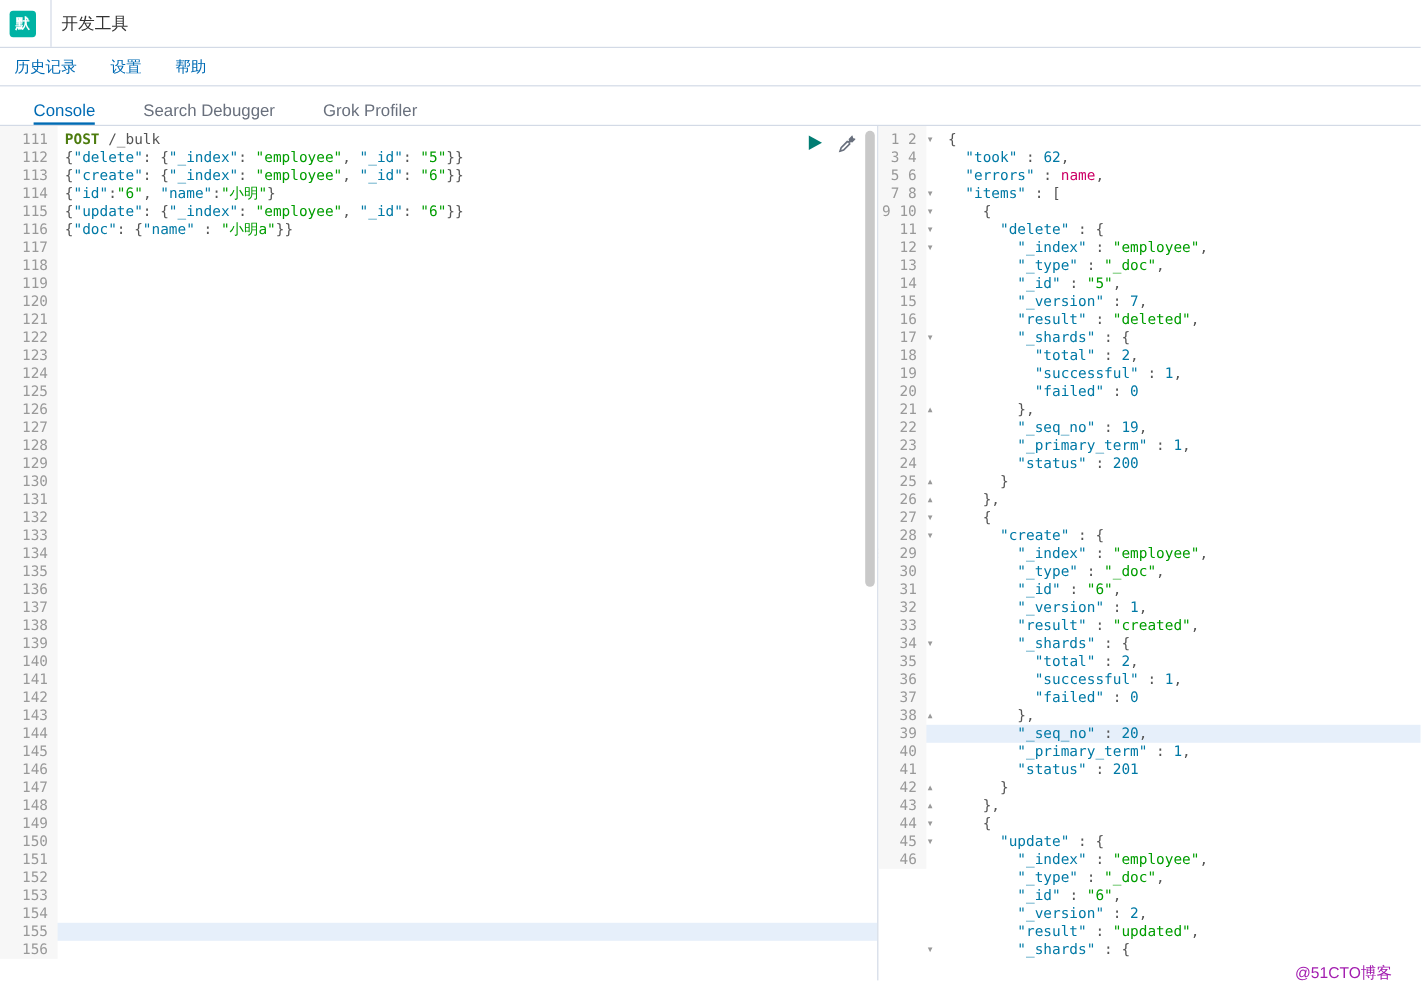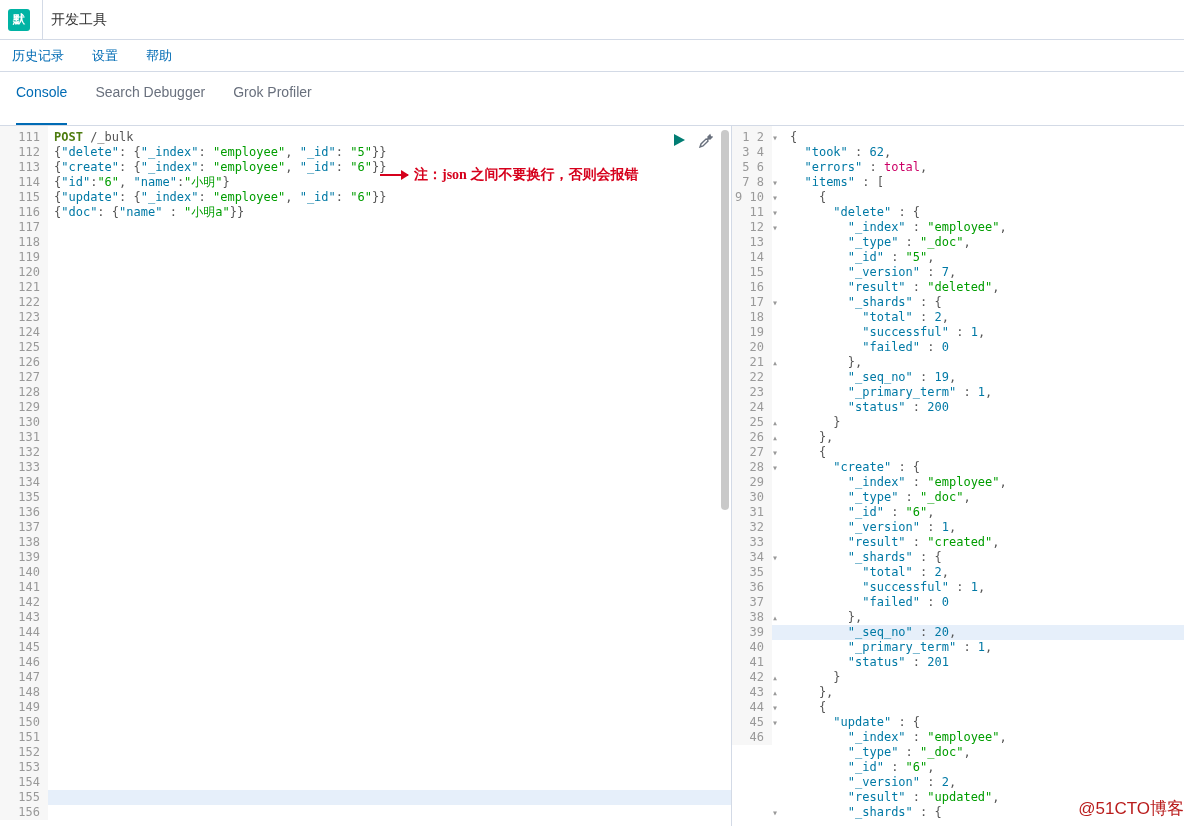--- a/index.html
+++ b/index.html
@@ -3,21 +3,21 @@
 <meta charset="utf-8">
 <style>
   * { box-sizing: border-box; margin: 0; padding: 0; }
   body { font-family: -apple-system, BlinkMacSystemFont, "Segoe UI", Helvetica, Arial, sans-serif; font-size: 13px; color: #333; background: #fff; width: 1184px; height: 826px; overflow: hidden; position: relative; }
   .topbar { height: 40px; border-bottom: 1px solid #d3dae6; display: flex; align-items: center; padding: 0 8px; }
   .logo-badge { width: 22px; height: 22px; background: #00b3a4; color: #fff; font-weight: bold; font-size: 12px; display: flex; align-items: center; justify-content: center; border-radius: 3px; margin-right: 12px; }
   .topbar-title { font-size: 14px; color: #333; padding-left:8px; border-left:1px solid #d3dae6; height:100%; display:flex; align-items:center;}
   .menubar { height: 32px; border-bottom: 1px solid #d3dae6; display: flex; align-items: center; gap: 28px; padding: 0 12px; font-size: 13px; }
   .menubar a { color: #006bb4; text-decoration: none; cursor: pointer; }
   .tabs { display: flex; gap: 28px; padding: 12px 16px 0 16px; border-bottom: 1px solid #d3dae6; }
-  .tab { padding-bottom: 23px; color: #69707d; cursor: pointer; font-size: 14px; }
+  .tab { padding-bottom: 2px; color: #69707d; cursor: pointer; font-size: 14px; margin-left: 12px; }
   .tab.active { color: #006bb4; border-bottom: 2px solid #006bb4; font-weight: 500; }
   .editors { display: flex; height: calc(826px - 40px - 32px - 42px); justify-content: flex-end; }
   .pane { position: relative; overflow: hidden; }
   .pane-left { width: 732px; border-right: 1px solid #d3dae6; }
   .pane-right { flex: 1; }
   .gutter { position: absolute; left: 0; top: 0; width: 48px; background: #f7f7f7; color: #999; font-family: Menlo, Consolas, monospace; font-size: 12px; text-align: right; padding-right: 8px; line-height: 15px; padding-top: 4px; user-select: none; }
   .gutter-right { width: 40px; }
   .fold-col { position:absolute; left:40px; top:0; width:12px; font-family:Menlo,Consolas,monospace; font-size:10px; color:#999; line-height:15px; padding-top:4px; }
   .fold-col span{display:block; height:15px;}
   .code { position: absolute; left: 48px; right: 0; top: 0; font-family: Menlo, Consolas, monospace; font-size: 12px; line-height: 15px; padding: 4px 6px; white-space: pre; }
@@ -30,21 +30,21 @@
   .bool { color: #c06; }
   .run-icons { position: absolute; top: 6px; right: 18px; display: flex; gap: 10px; color: #017d73; }
   .run-icons svg { width: 16px; height: 16px; cursor: pointer; }
   .annotation { position:absolute; left:380px; top:40px; color:#d6001c; font-family: "SimSun","KaiTi",serif; font-size:14px; font-weight:bold; display:flex; align-items:center; gap:6px;}
   .arrow { width:28px; height:2px; background:#d6001c; position:relative;}
   .arrow::after{content:""; position:absolute; right:-1px; top:-4px; border-left:8px solid #d6001c; border-top:5px solid transparent; border-bottom:5px solid transparent;}
   .splitter-handle{position:absolute; left:-4px; top:50%; transform:translateY(-50%); font-size:10px; color:#999; letter-spacing:-2px;}
   .hl-line { position:absolute; left:0; right:0; height:15px; background:#e6effa; }
   .hl-left { top: calc(4px + 44*15px); }
   .hl-right { top: calc(4px + 33*15px); }
-  .watermark { position:absolute; right:0; bottom:6px; color:#b91c1c; font-size:17px; }
+  .watermark { position:absolute; right:24px; bottom:6px; color:#a21caf; font-size:13px; }
   .scroll-thumb { position:absolute; top:4px; right:2px; width:8px; height:380px; background:#c9c9c9; border-radius:4px;}
 </style>
 </head>
 <body>
 
 <div class="topbar">
   <div class="logo-badge">默</div>
   <div class="topbar-title">开发工具</div>
 </div>
 
@@ -118,24 +118,20 @@
 <span class="p">{</span><span class="k">"doc"</span><span class="p">: {</span><span class="k">"name"</span><span class="p"> : </span><span class="s">"小明a"</span><span class="p">}}</span>
 </div>
     <div class="scroll-thumb"></div>
     <div class="run-icons">
       <span><svg viewBox="0 0 16 16" fill="#017d73">
             <path d="M3 2l11 6-11 6z"></path>
           </svg></span>
       <span><svg viewBox="0 0 16 16" fill="none" stroke="#69707d" stroke-width="1.4">
             <path d="M13 3a3 3 0 0 1-4 4L4 12l-1 3 3-1 5-5a3 3 0 0 1 4-4l-2 2-2-2z"></path>
           </svg></span>
-    </div>
-    <div class="annotation">
-      <span class="arrow"></span>
-      <span>注：json 之间不要换行，否则会报错</span>
     </div>
   </div>
   <div class="pane pane-right">
     <span class="splitter-handle">⋮</span>
     <div class="hl-line hl-right"></div>
     <div class="gutter gutter-right" id="gutter-right">1
 2
 3
 4
 5
@@ -224,21 +220,21 @@
         <span>▾</span>
         <span></span>
         <span></span>
         <span></span>
         <span></span>
         <span></span>
         <span>▾</span>
       </div>
     <div class="code code-right" id="code-right"><span class="p">{</span>
 <span class="p">  </span><span class="k">"took"</span><span class="p"> : </span><span class="n">62</span><span class="p">,</span>
-<span class="p">  </span><span class="k">"errors"</span><span class="p"> : </span><span class="bool">total</span><span class="p">,</span>
+<span class="p">  </span><span class="k">"errors"</span><span class="p"> : </span><span class="bool">name</span><span class="p">,</span>
 <span class="p">  </span><span class="k">"items"</span><span class="p"> : [</span>
 <span class="p">    {</span>
 <span class="p">      </span><span class="k">"delete"</span><span class="p"> : {</span>
 <span class="p">        </span><span class="k">"_index"</span><span class="p"> : </span><span class="s">"employee"</span><span class="p">,</span>
 <span class="p">        </span><span class="k">"_type"</span><span class="p"> : </span><span class="s">"_doc"</span><span class="p">,</span>
 <span class="p">        </span><span class="k">"_id"</span><span class="p"> : </span><span class="s">"5"</span><span class="p">,</span>
 <span class="p">        </span><span class="k">"_version"</span><span class="p"> : </span><span class="n">7</span><span class="p">,</span>
 <span class="p">        </span><span class="k">"result"</span><span class="p"> : </span><span class="s">"deleted"</span><span class="p">,</span>
 <span class="p">        </span><span class="k">"_shards"</span><span class="p"> : {</span>
 <span class="p">          </span><span class="k">"total"</span><span class="p"> : </span><span class="n">2</span><span class="p">,</span>

